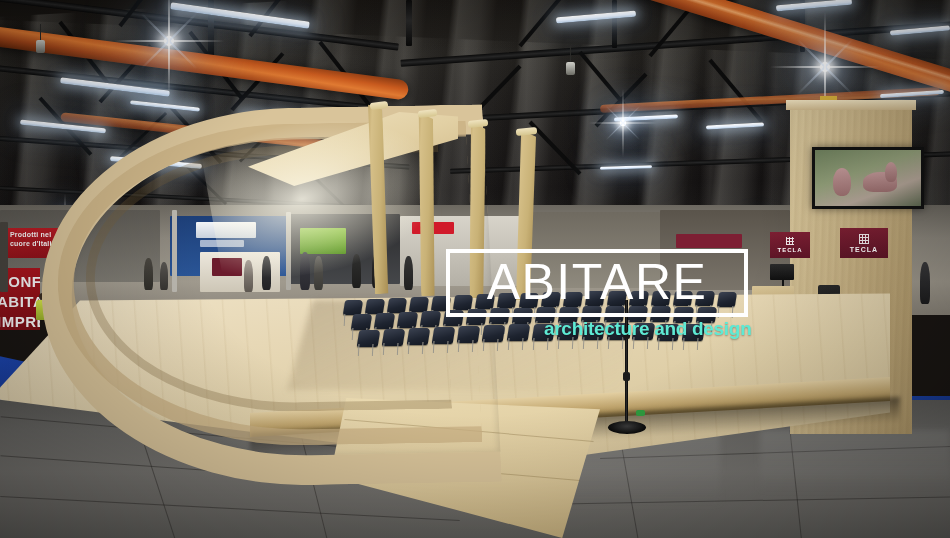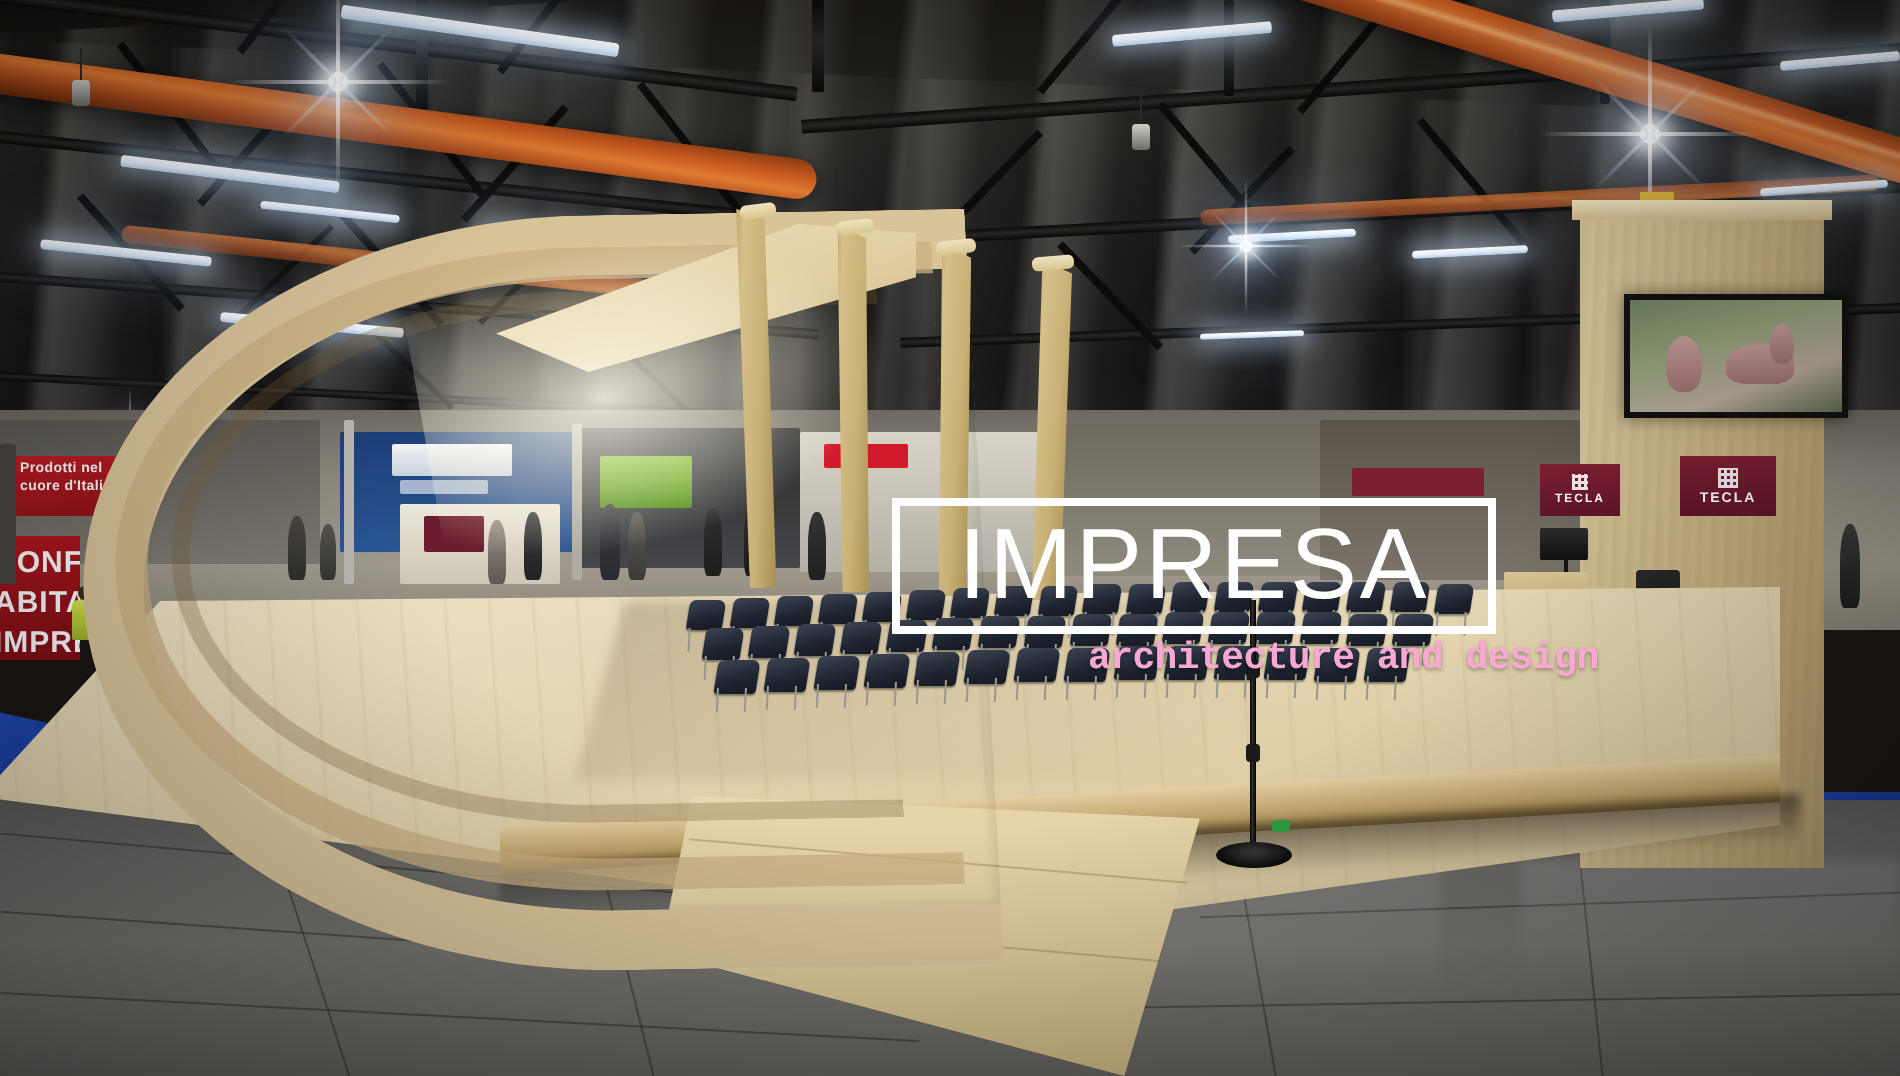--- a/index.html
+++ b/index.html
@@ -464,25 +464,25 @@
     font-weight: normal;
     font-size: 50px;
     line-height: 50px;
     color: #ffffff;
     letter-spacing: 1.5px;
     white-space: nowrap;
   }
   .logo-tagline {
     position: absolute;
     left: 544px; top: 318px;
-    font-family: Liberation Mono, monospace;
+    font-family: Liberation Sans, sans-serif;
     font-weight: bold;
     font-size: 19px;
     line-height: 22px;
-    color: #f9a8d4;
+    color: #5eead4;
     letter-spacing: -0.3px;
     white-space: nowrap;
     text-shadow: 0 1px 2px rgba(0,0,0,.35);
   }
 </style>
 </head>
 <body>
 
 <div class="stage">
 
@@ -740,19 +740,19 @@
     <div class="mic-base"></div>
     <div class="green-tape"></div>
 
     <div class="grade"></div>
   </div>
 
   <div class="overlay">
 
 
     <div class="logo-box">
-      <div class="logo-word">IMPRESA</div>
+      <div class="logo-word">ABITARE</div>
     </div>
 
     <div class="logo-tagline">architecture and design</div>
   </div>
 
 </div>
 
 </body></html>

